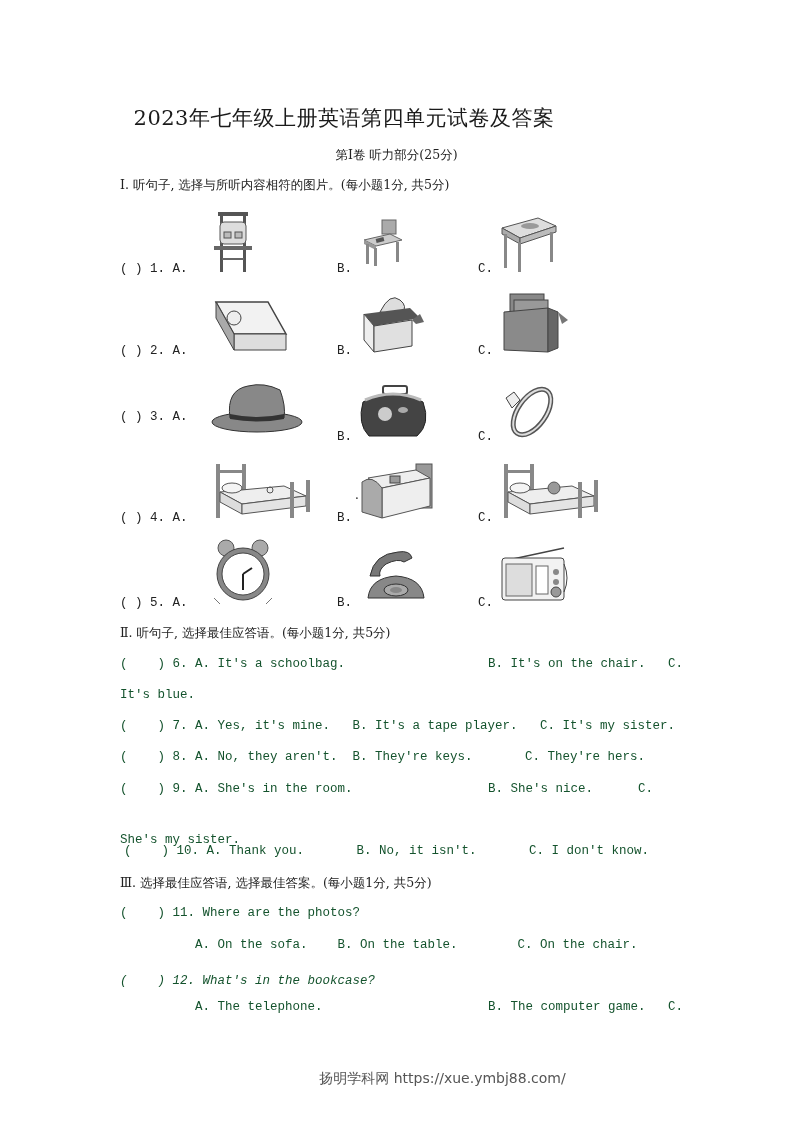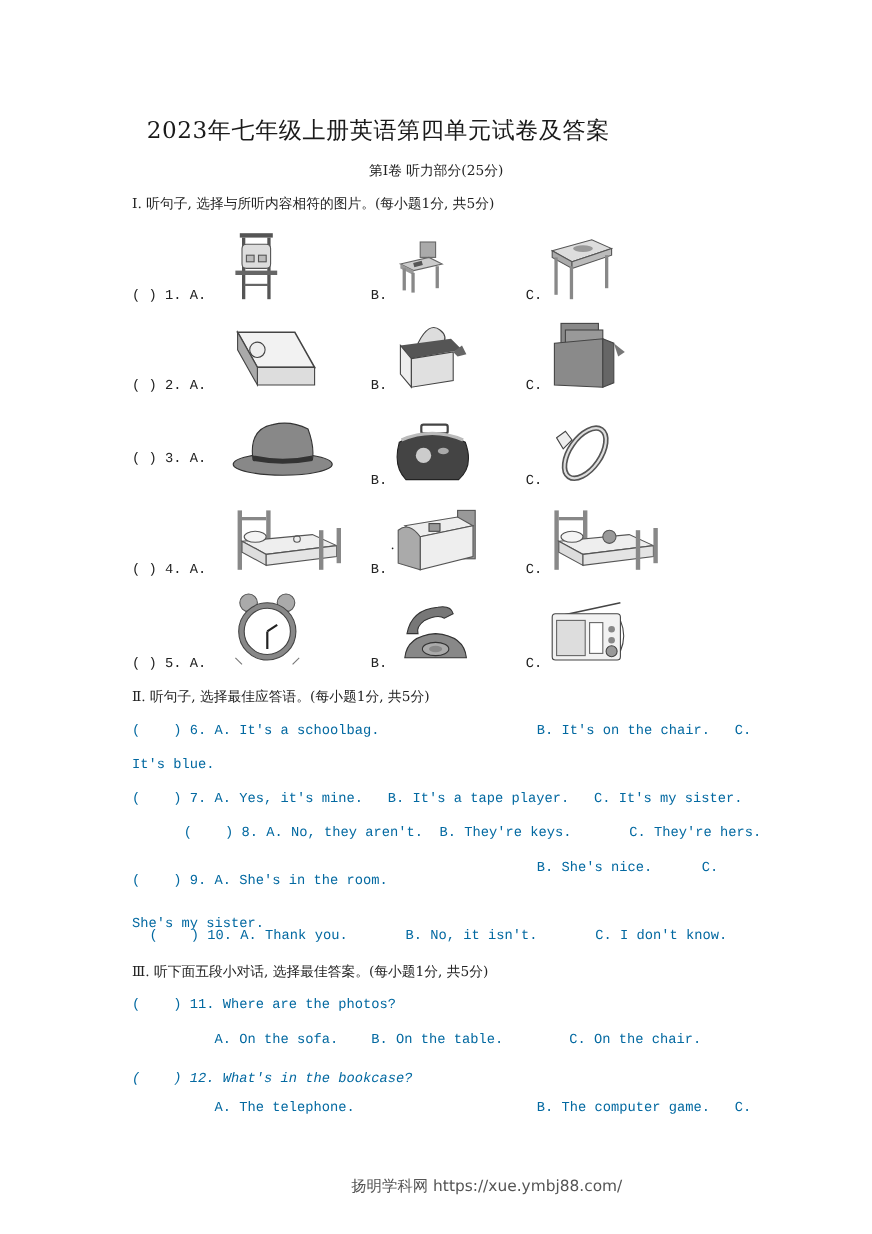--- a/index.html
+++ b/index.html
@@ -2,21 +2,21 @@
 <html><head>
 <meta charset="utf-8">
 <style>
   html, body { margin:0; padding:0; background:#ffffff; }
   body { width:793px; height:1122px; position:relative; overflow:hidden;
          font-family:"DejaVu Serif","Liberation Serif",serif; color:#222; }
   .abs { position:absolute; white-space:nowrap; }
   .title { left:0; width:688px; top:104px; text-align:center; font-size:21px; letter-spacing:0.5px; color:#1a1a1a; }
   .subtitle { left:0; width:793px; top:147px; text-align:center; font-size:12.5px; color:#222; }
   .sec { font-size:12.5px; color:#222; left:120px; }
-  .line { font-family:"Liberation Mono","DejaVu Sans Mono",monospace; font-size:12.5px; color:#0369a1; }
+  .line { font-family:"Liberation Mono","DejaVu Sans Mono",monospace; font-size:12.5px; color:#14532d; }
   .qlabel { font-family:"Liberation Mono","DejaVu Sans Mono",monospace; font-size:12.5px; color:#222; }
   .pic { position:absolute; }
   .footer { left:0; width:793px; top:1070px; text-align:center; font-family:"DejaVu Sans","Liberation Sans",sans-serif; font-size:14px; color:#555;padding-left:46px; }
 </style>
 </head>
 <body>
 
 <div class="abs title">2023年七年级上册英语第四单元试卷及答案</div>
 <div class="abs subtitle">第Ⅰ卷  听力部分(25分)</div>
 
@@ -163,26 +163,26 @@
     <circle cx="56" cy="38" r="3" fill="#888"></circle>
   <circle cx="56" cy="48" r="5" fill="#999" stroke="#444"></circle>
   <path d="M64,20 Q70,34 64,48" fill="none" stroke="#444"></path>
 </svg>
 
 <div class="abs sec" style="top:625px;">Ⅱ. 听句子, 选择最佳应答语。(每小题1分, 共5分)</div>
 <div class="abs line" style="left:120px;top:657px;white-space:pre;">(    ) 6. A. It's a schoolbag.</div>
 <div class="abs line" style="left:488px;top:657px;white-space:pre;">B. It's on the chair.   C.</div>
 <div class="abs line" style="left:120px;top:688px;white-space:pre;">It's blue.</div>
 <div class="abs line" style="left:120px;top:719px;white-space:pre;">(    ) 7. A. Yes, it's mine.   B. It's a tape player.   C. It's my sister.</div>
-<div class="abs line" style="left:120px;top:750px;white-space:pre;margin-left:47px;">(    ) 8. A. No, they aren't.  B. They're keys.       C. They're hers.</div>
-<div class="abs line" style="left:120px;top:782px;white-space:pre;margin-top:12px;">(    ) 9. A. She's in the room.</div>
+<div class="abs line" style="left:120px;top:750px;white-space:pre;">(    ) 8. A. No, they aren't.  B. They're keys.       C. They're hers.</div>
+<div class="abs line" style="left:120px;top:782px;white-space:pre;">(    ) 9. A. She's in the room.</div>
 <div class="abs line" style="left:488px;top:782px;white-space:pre;">B. She's nice.      C.</div>
 <div class="abs line" style="left:120px;top:813px;white-space:pre;margin-top:20px;">She's my sister.</div>
-<div class="abs line" style="left:136px;top:844px;white-space:pre;">(    ) 10. A. Thank you.       B. No, it isn't.       C. I don't know.</div>
+<div class="abs line" style="left:124px;top:844px;white-space:pre;">(    ) 10. A. Thank you.       B. No, it isn't.       C. I don't know.</div>
 
-<div class="abs sec" style="top:875px;">Ⅲ. 听下面五段小对话, 选择最佳答案。(每小题1分, 共5分)</div>
+<div class="abs sec" style="top:875px;">Ⅲ. 选择最佳应答语, 选择最佳答案。(每小题1分, 共5分)</div>
 <div class="abs line" style="left:120px;top:906px;white-space:pre;">(    ) 11. Where are the photos?</div>
 <div class="abs line" style="left:120px;top:938px;white-space:pre;">          A. On the sofa.    B. On the table.        C. On the chair.</div>
 <div class="abs line" style="left:120px;top:974px;white-space:pre;font-style:italic;">(    ) 12. What's in the bookcase?</div>
 <div class="abs line" style="left:120px;top:1000px;white-space:pre;">          A. The telephone.</div>
 <div class="abs line" style="left:488px;top:1000px;white-space:pre;">B. The computer game.   C.</div>
 
 <div class="abs footer">扬明学科网 https://xue.ymbj88.com/</div>
 
 </body></html>

